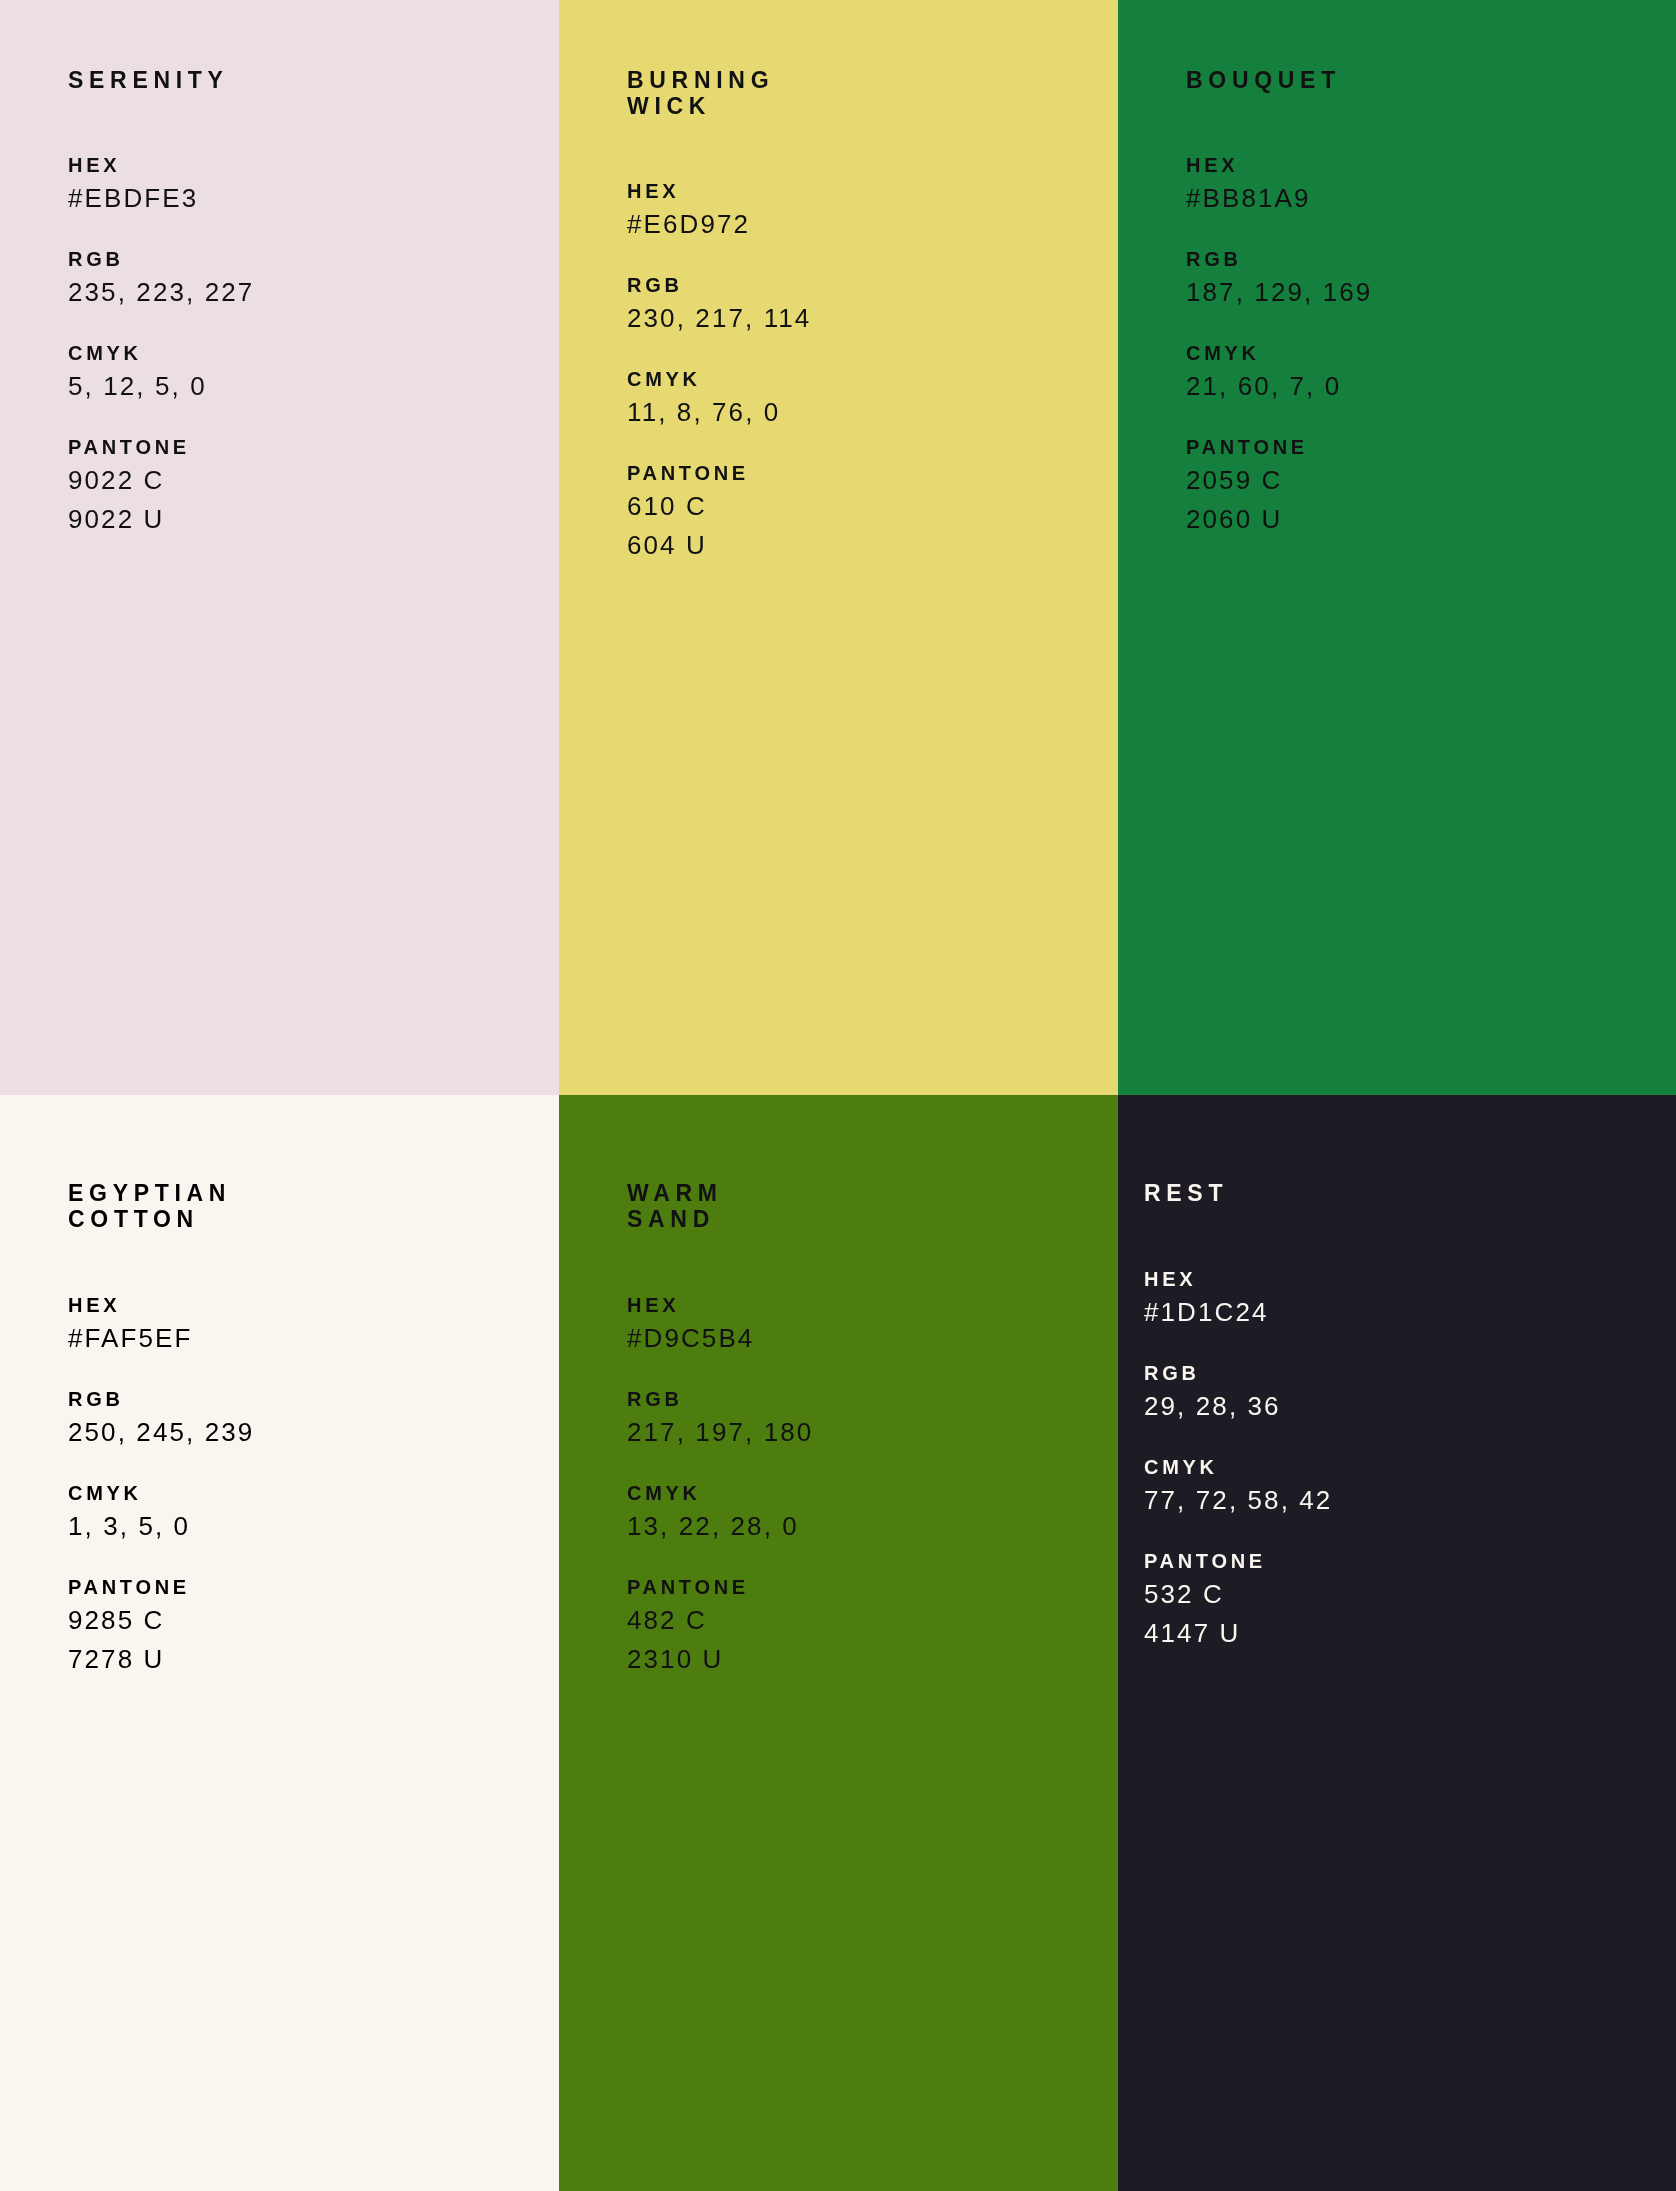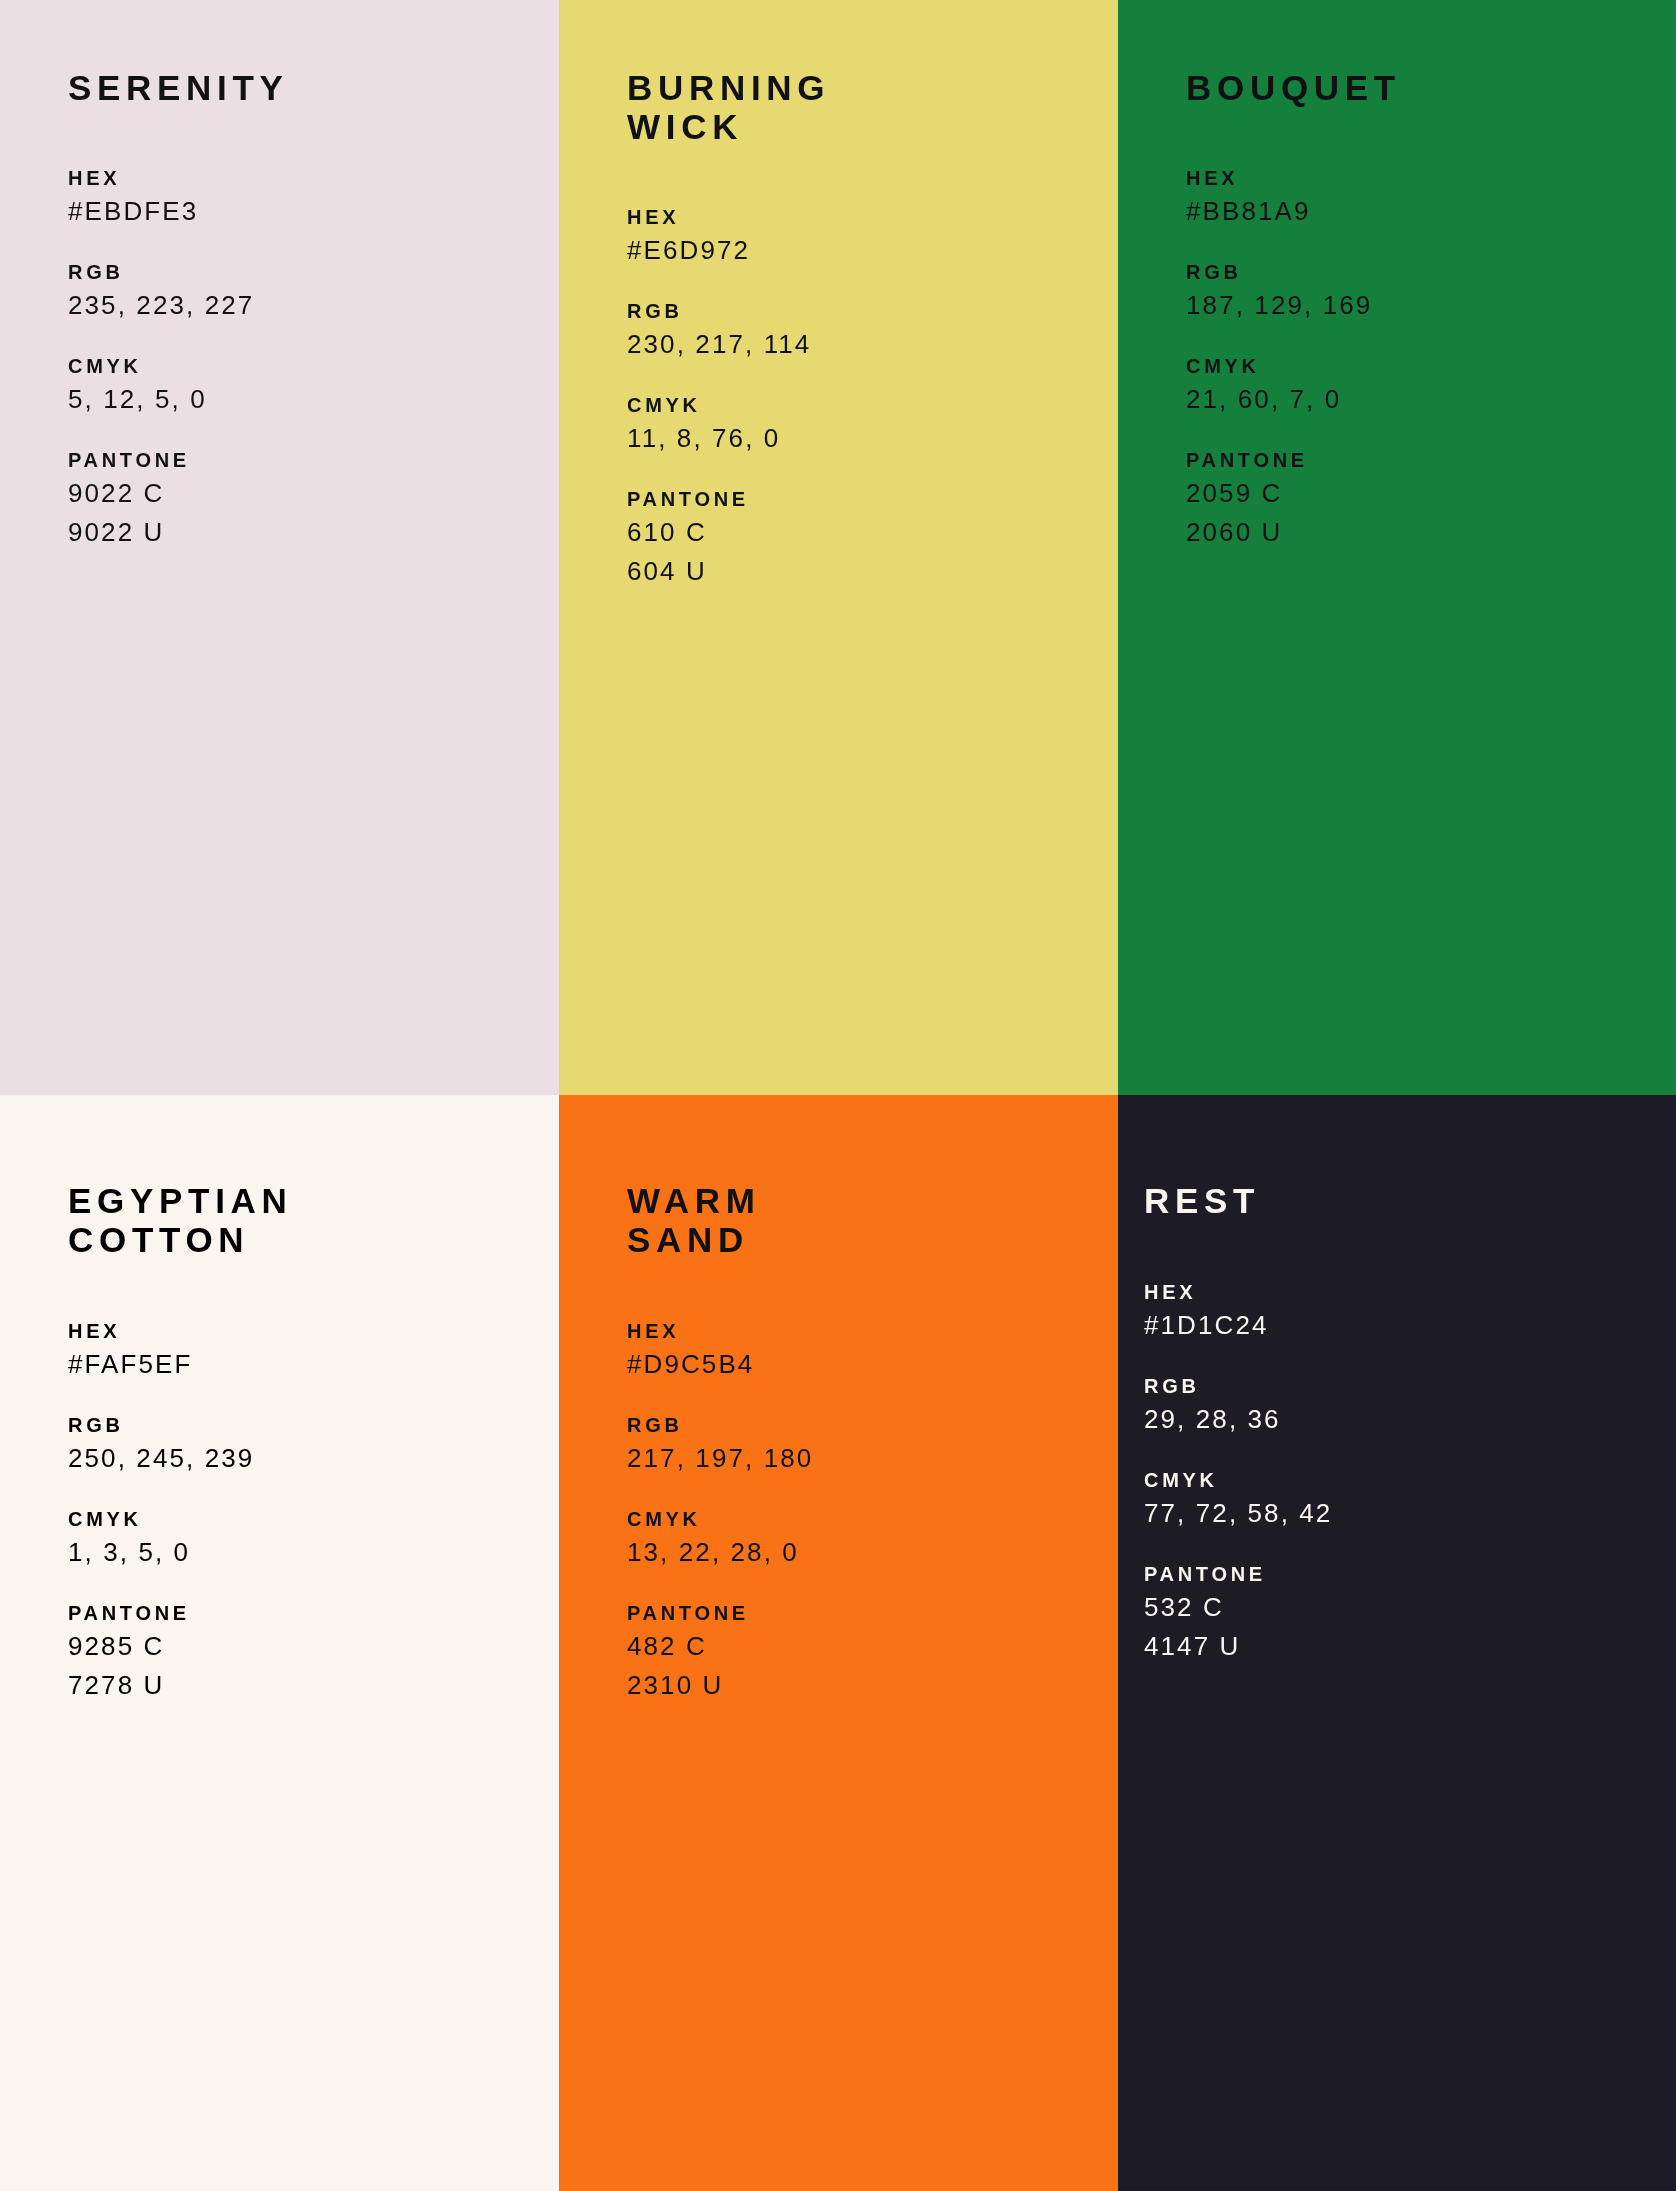--- a/index.html
+++ b/index.html
@@ -13,21 +13,21 @@
     display:grid;
     grid-template-columns:559px 559px 559px;
     grid-template-rows:1095px 1096px;
   }
   .swatch {
     position:relative;
     padding:68px 0 0 68px;
     overflow:hidden;
   }
   .swatch-title {
-    font-size:35px;
+    font-size:23px;
     font-weight:700;
     letter-spacing:5.7px;
     line-height:1.12;
     margin-bottom:0;
     white-space:pre-line;
   }
   .specs {
     margin-top:58px;
   }
   .spec-row { margin-bottom:28px; }
@@ -140,21 +140,21 @@
         <div class="spec-value">1, 3, 5, 0</div>
       </div>
       <div class="spec-row">
         <div class="spec-label">PANTONE</div>
         <div class="spec-value">9285 C</div>
         <div class="spec-value">7278 U</div>
       </div>
     </div>
   </div>
 
-  <div class="swatch row2" style="background-color: #f97316; color: rgb(17, 17, 17);">
+  <div class="swatch row2" style="background-color: #4d7c0f; color: rgb(17, 17, 17);">
     <div class="swatch-title">WARM
 SAND</div>
     <div class="specs">
       <div class="spec-row">
         <div class="spec-label">HEX</div>
         <div class="spec-value">#D9C5B4</div>
       </div>
       <div class="spec-row">
         <div class="spec-label">RGB</div>
         <div class="spec-value">217, 197, 180</div>

